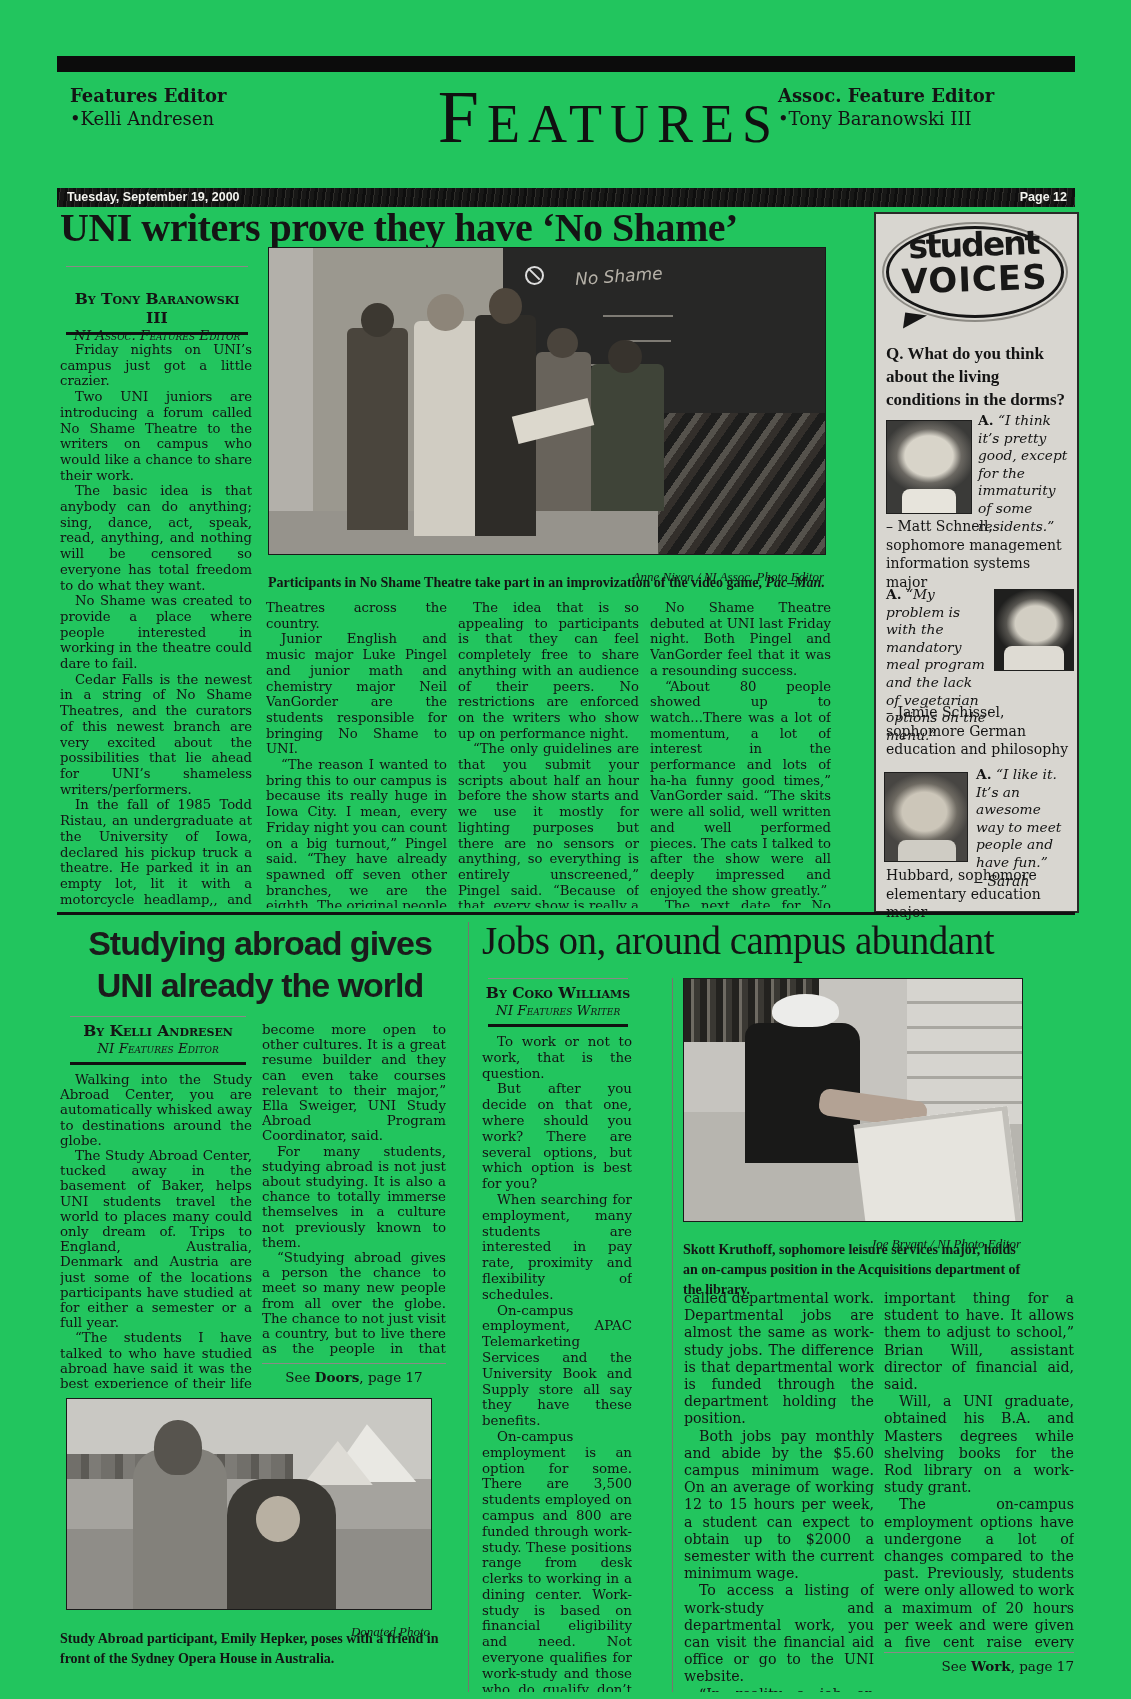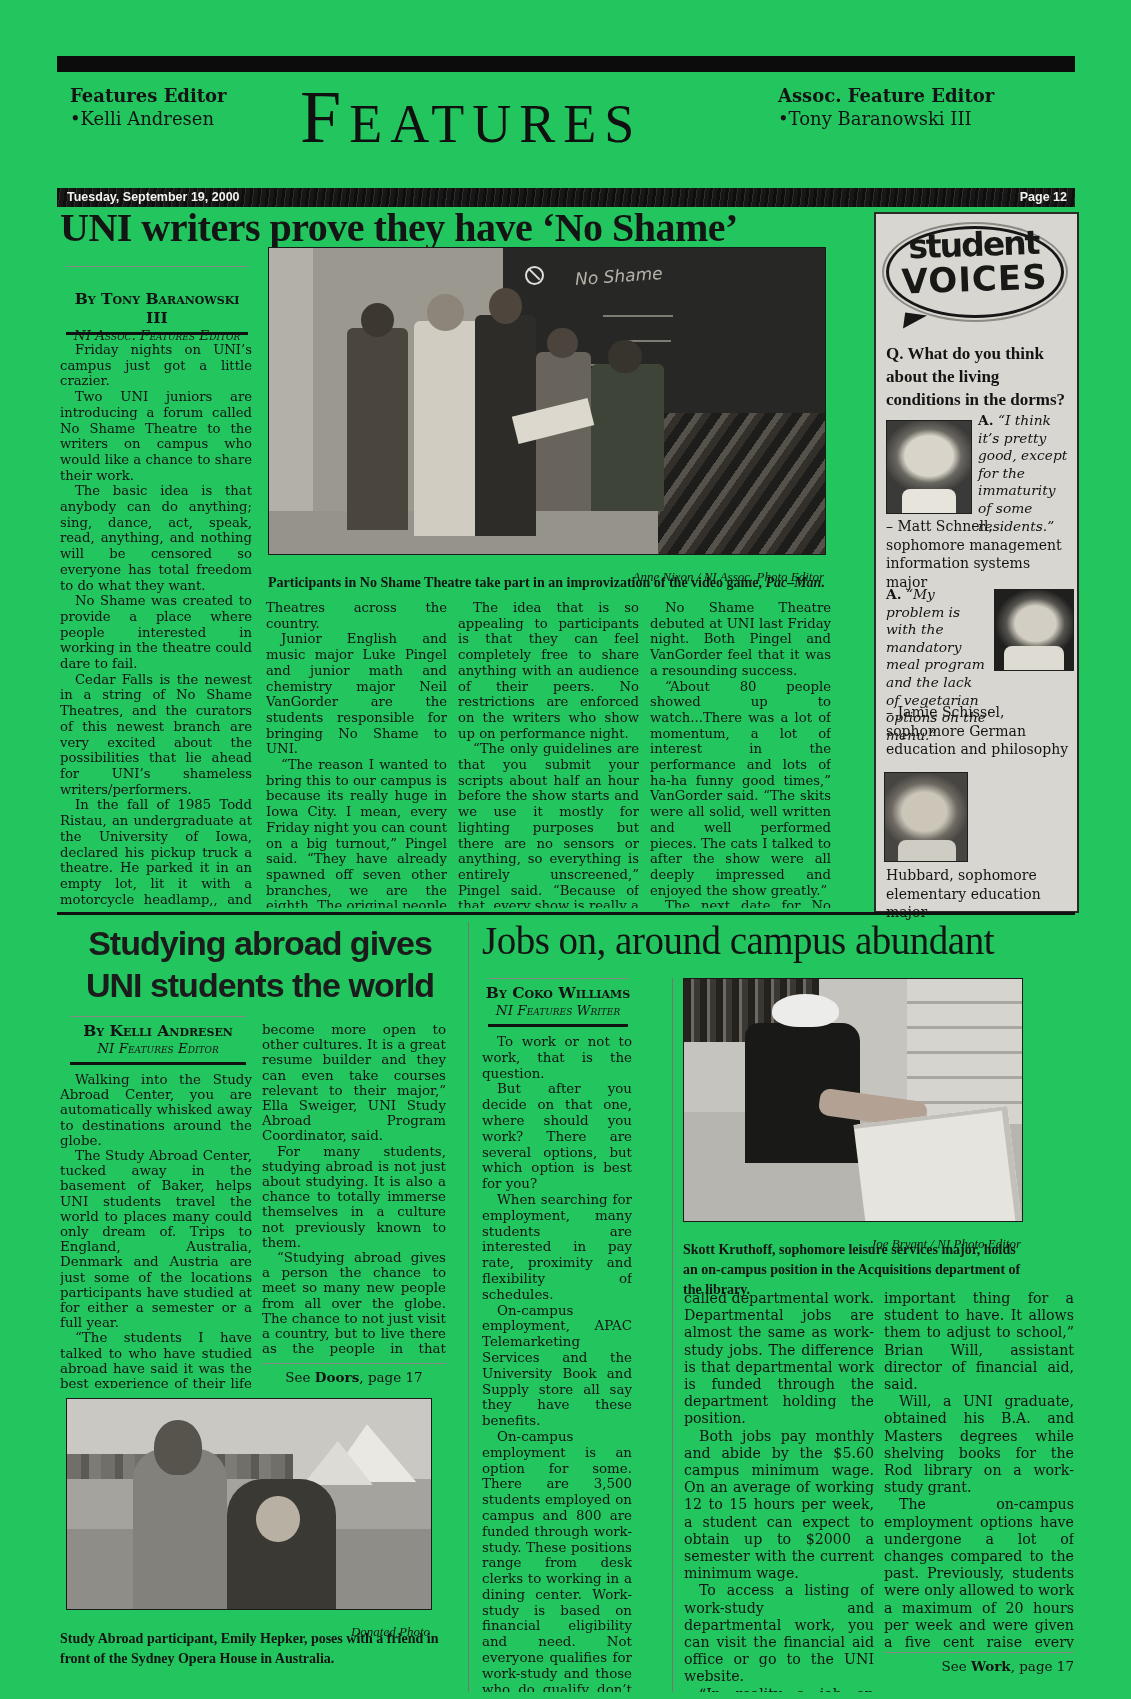--- a/index.html
+++ b/index.html
@@ -5,21 +5,21 @@
   html,body{margin:0;padding:0;background:#e8e7e3;}
   #page{position:relative;width:1131px;height:1699px;background:#22c55e;overflow:hidden;
         font-family:"DejaVu Serif",serif;color:#141414;}
   .abs{position:absolute;}
   .rule{background:#111;}
   .thinrule{background:#8a8a86;}
   
   #topbar{left:57px;top:56px;width:1018px;height:16px;background:#0c0c0c;}
   .edbox{font-size:18px;line-height:23px;}
   .edbox .t{font-weight:bold;}
-  #masthead{left:300px;top:74px;width:480px;text-align:left;font-family:"Liberation Serif",serif;
+  #masthead{left:300px;top:74px;width:480px;text-align:right;font-family:"Liberation Serif",serif;
             font-weight:400;letter-spacing:8px;color:#101010;}
   #masthead .cap{font-size:74px;line-height:86px;}
   #masthead .rest{font-size:54px;}
   #datebar{left:57px;top:188px;width:1018px;height:19px;color:#f2f2ee;
            background:#141414;
            background-image:repeating-linear-gradient(97deg,#0e0e0e 0 3px,#2e2d2a 3px 4px,#171716 4px 8px);
            font-family:"Liberation Sans",sans-serif;font-weight:bold;font-size:12.5px;line-height:19px;}
   #datebar .left{position:absolute;left:10px;top:0;}
   #datebar .right{position:absolute;right:8px;top:0;}
   
@@ -209,30 +209,35 @@
     <div class="abs vattr" style="left:10px;top:303px;width:184px;">– Matt Schnell, sophomore management information systems major</div>
 
     <div class="abs vquote" style="left:10px;top:372px;width:100px;">
       <span class="a">A.</span>
       <span>“My problem is with the mandatory meal program and the lack of vegetarian options on the menu.”</span>
     </div>
     <div id="vp2" class="portrait" style="left:118px;top:375px;width:78px;height:80px;"></div>
     <div class="abs vattr" style="left:10px;top:489px;width:184px;">– Jamie Schissel, sophomore German education and philosophy</div>
 
     <div id="vp3" class="portrait" style="left:8px;top:558px;width:82px;height:88px;"></div>
+    <div class="abs vquote" style="left:100px;top:552px;width:96px;">
+      <span class="a">A.</span>
+      <span>“I like it. It’s an awesome way to meet people and have fun.”</span>
+      <div class="vattr">– Sarah</div>
+    </div>
     <div class="abs vattr" style="left:10px;top:652px;width:184px;">Hubbard, sophomore elementary education major</div>
   </div>
 
   <div class="abs rule" style="left:57px;top:912px;width:1018px;height:3px;"></div>
   <div class="abs vdiv" style="left:468px;top:922px;height:770px;"></div>
   <div class="abs vdiv" style="left:672px;top:978px;height:714px;"></div>
 
   <div id="h2-abroad" class="abs">
     <div>Studying abroad gives</div>
-    <div>UNI students the world</div>
+    <div>UNI already the world</div>
   </div>
   <div class="abs thinrule" style="left:70px;top:1016px;width:176px;height:1px;"></div>
   <div class="abs byline" style="left:64px;top:1021px;width:188px;">
     <div class="name">By Kelli Andresen</div>
     <div class="title">NI Features Editor</div>
   </div>
   <div class="abs rule" style="left:70px;top:1062px;width:176px;height:2.5px;"></div>
 
   <div class="abs col s2body" style="left:60px;top:1072px;width:192px;height:316px;">
     <p>Walking into the Study Abroad Center, you are automatically whisked away to destinations around the globe.</p>

